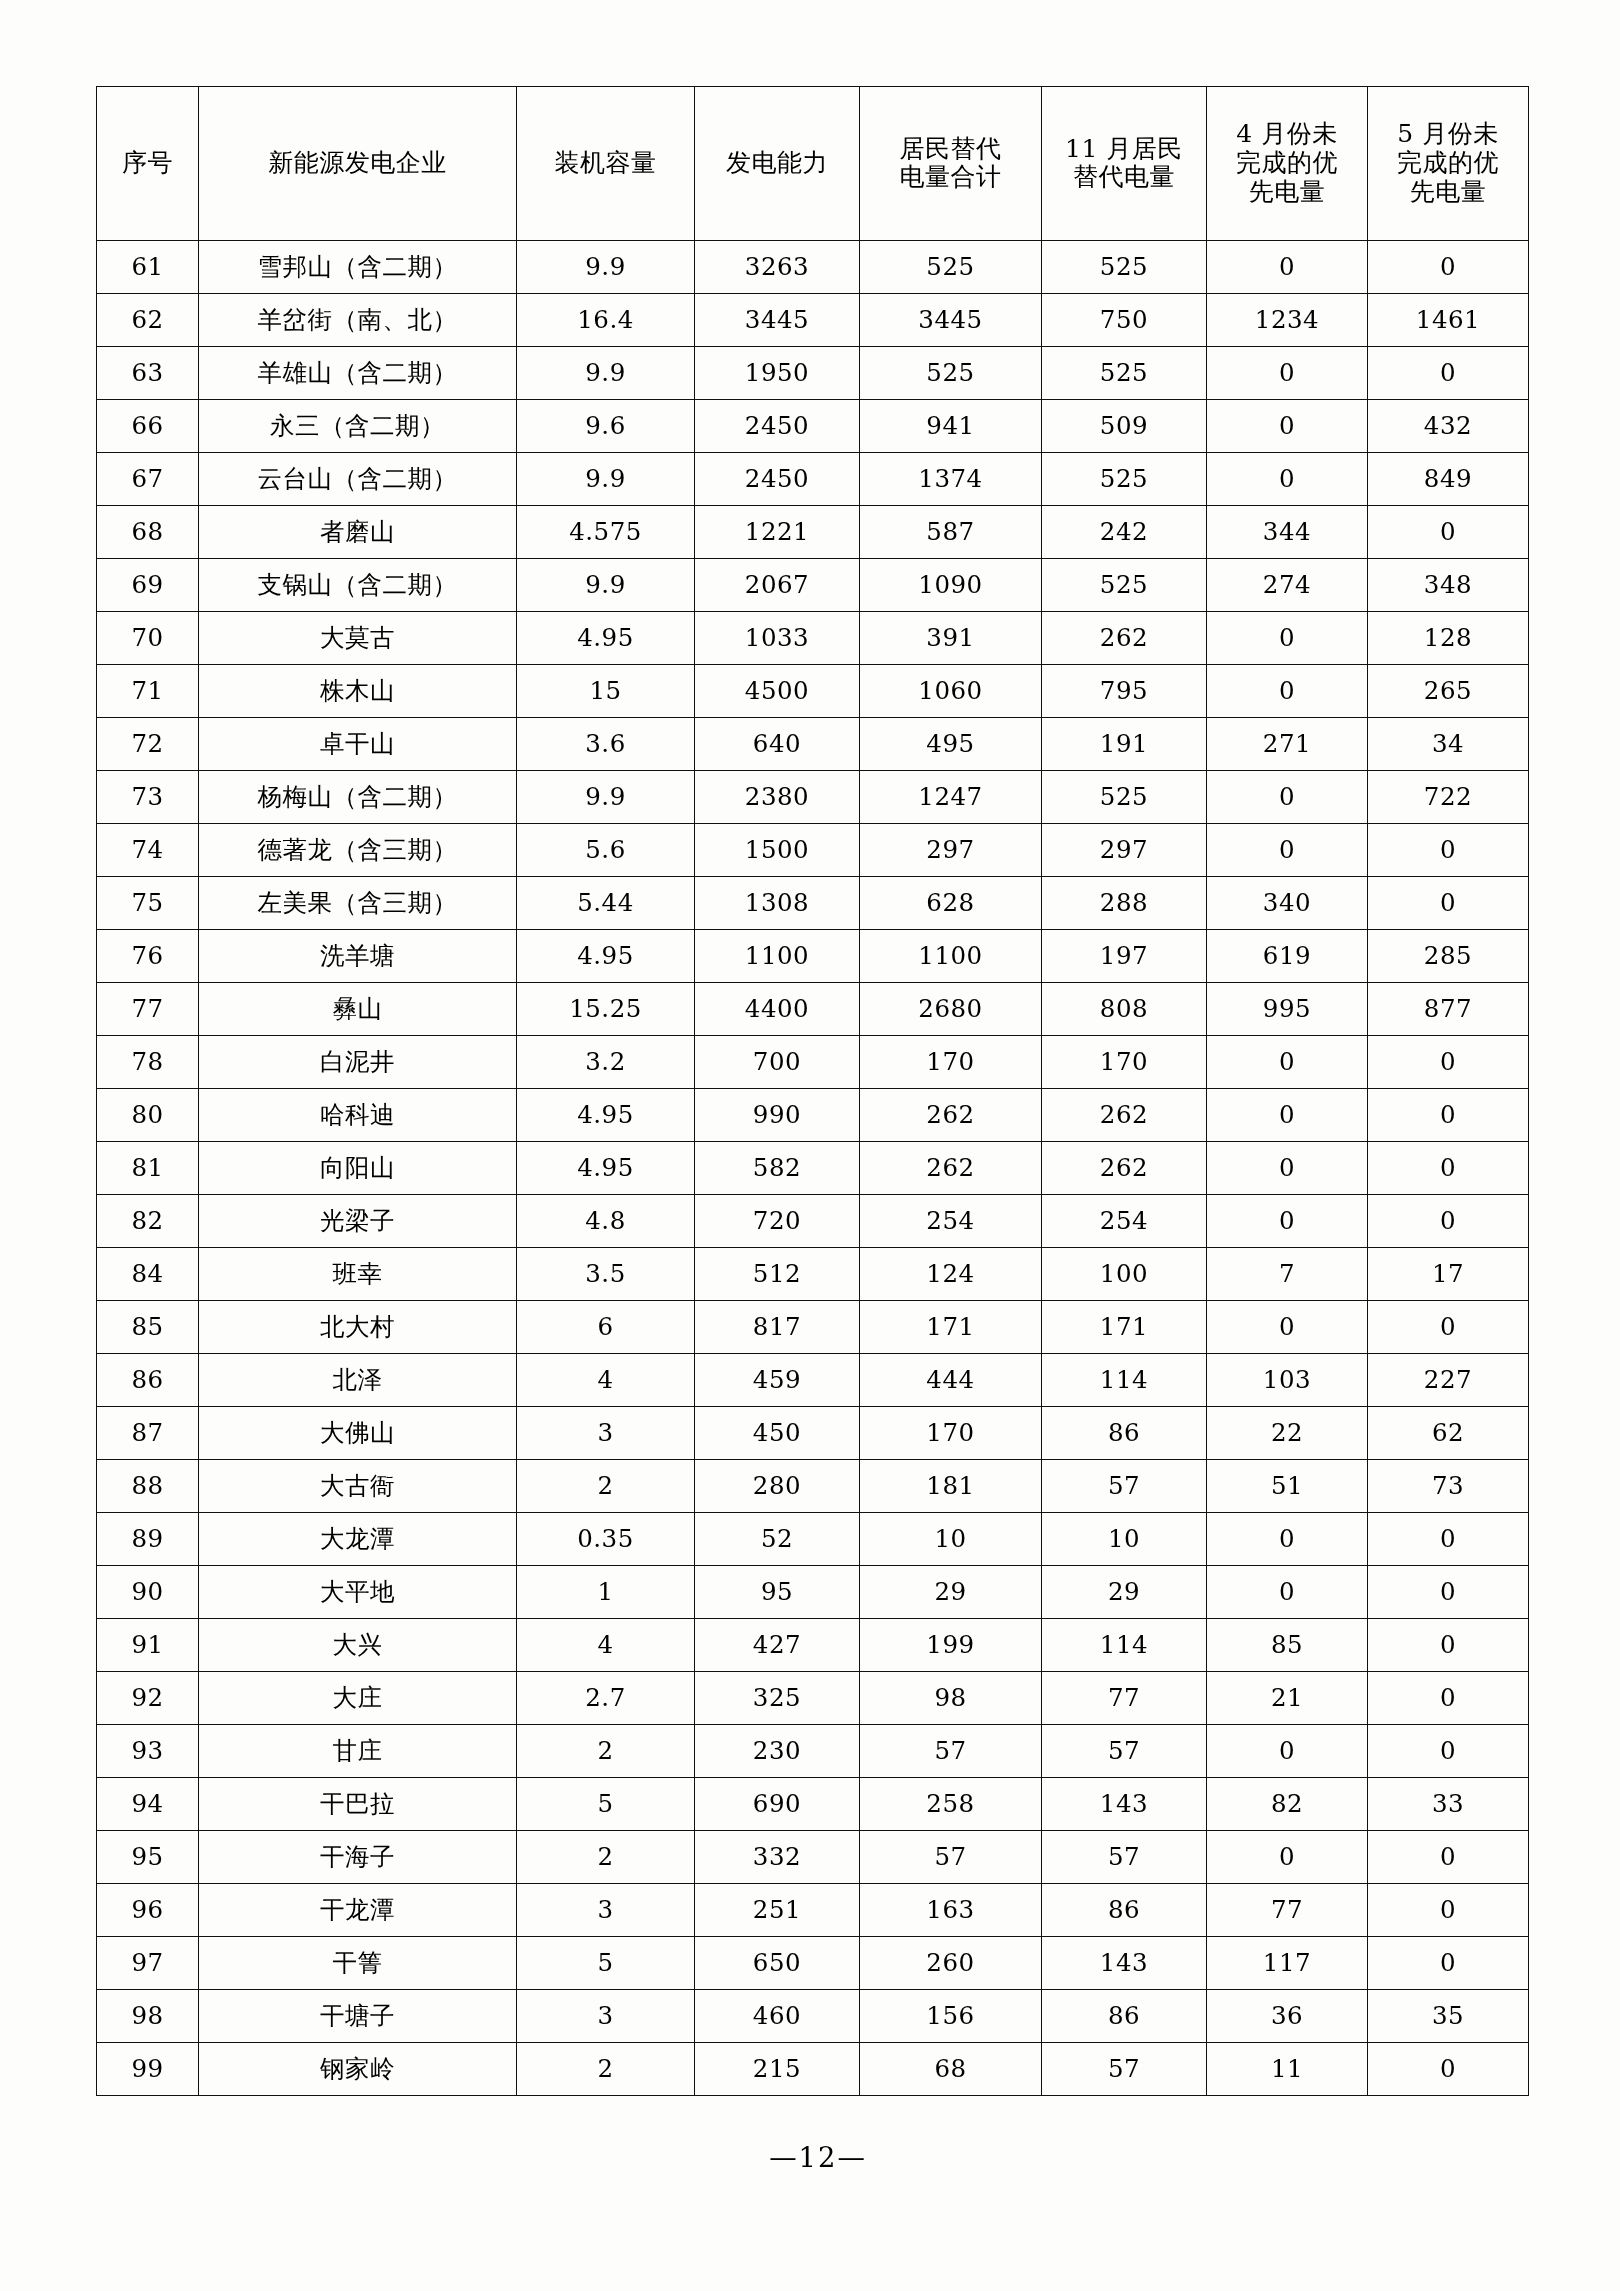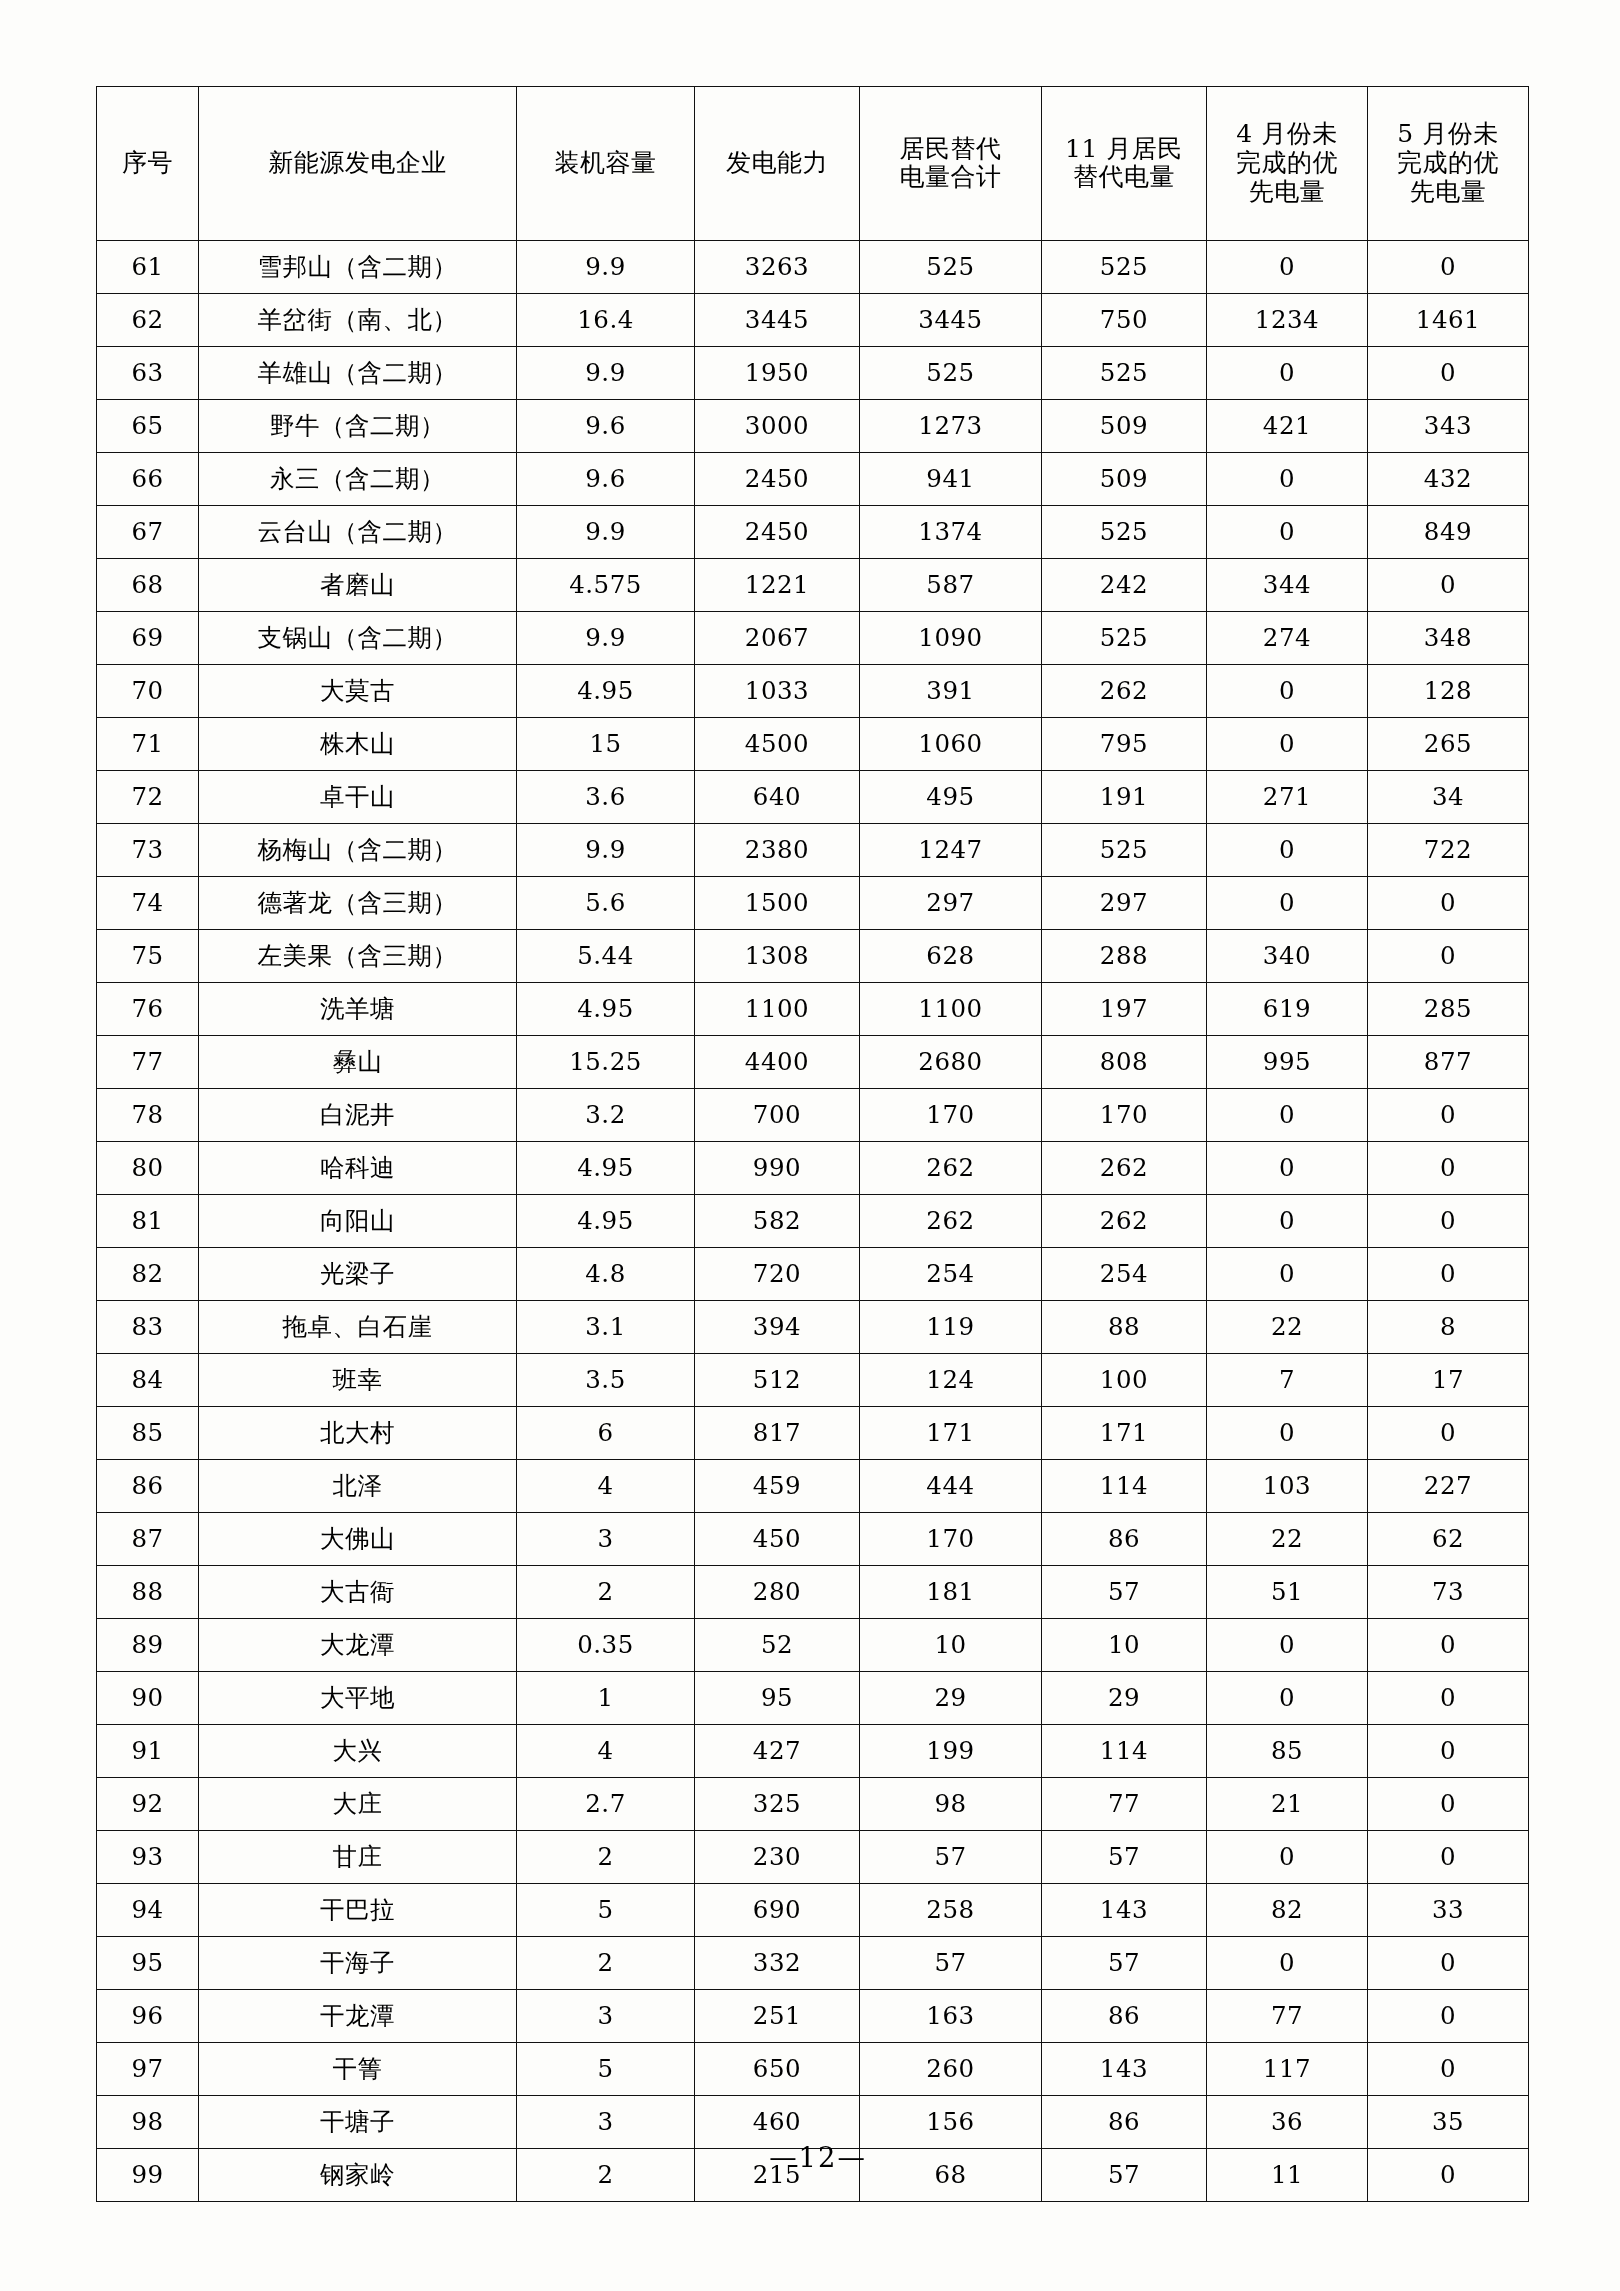--- a/index.html
+++ b/index.html
@@ -144,30 +144,20 @@
             <td>63</td>
             <td class="name-cell">羊雄山（含二期）</td>
             <td>9.9</td>
             <td>1950</td>
             <td>525</td>
             <td>525</td>
             <td>0</td>
             <td>0</td>
           </tr>
           <tr>
-            <td>65</td>
-            <td class="name-cell">野牛（含二期）</td>
-            <td>9.6</td>
-            <td>3000</td>
-            <td>1273</td>
-            <td>509</td>
-            <td>421</td>
-            <td>343</td>
-          </tr>
-          <tr>
             <td>66</td>
             <td class="name-cell">永三（含二期）</td>
             <td>9.6</td>
             <td>2450</td>
             <td>941</td>
             <td>509</td>
             <td>0</td>
             <td>432</td>
           </tr>
           <tr>
@@ -314,30 +304,20 @@
             <td>82</td>
             <td class="name-cell">光梁子</td>
             <td>4.8</td>
             <td>720</td>
             <td>254</td>
             <td>254</td>
             <td>0</td>
             <td>0</td>
           </tr>
           <tr>
-            <td>83</td>
-            <td class="name-cell">拖卓、白石崖</td>
-            <td>3.1</td>
-            <td>394</td>
-            <td>119</td>
-            <td>88</td>
-            <td>22</td>
-            <td>8</td>
-          </tr>
-          <tr>
             <td>84</td>
             <td class="name-cell">班幸</td>
             <td>3.5</td>
             <td>512</td>
             <td>124</td>
             <td>100</td>
             <td>7</td>
             <td>17</td>
           </tr>
           <tr>

